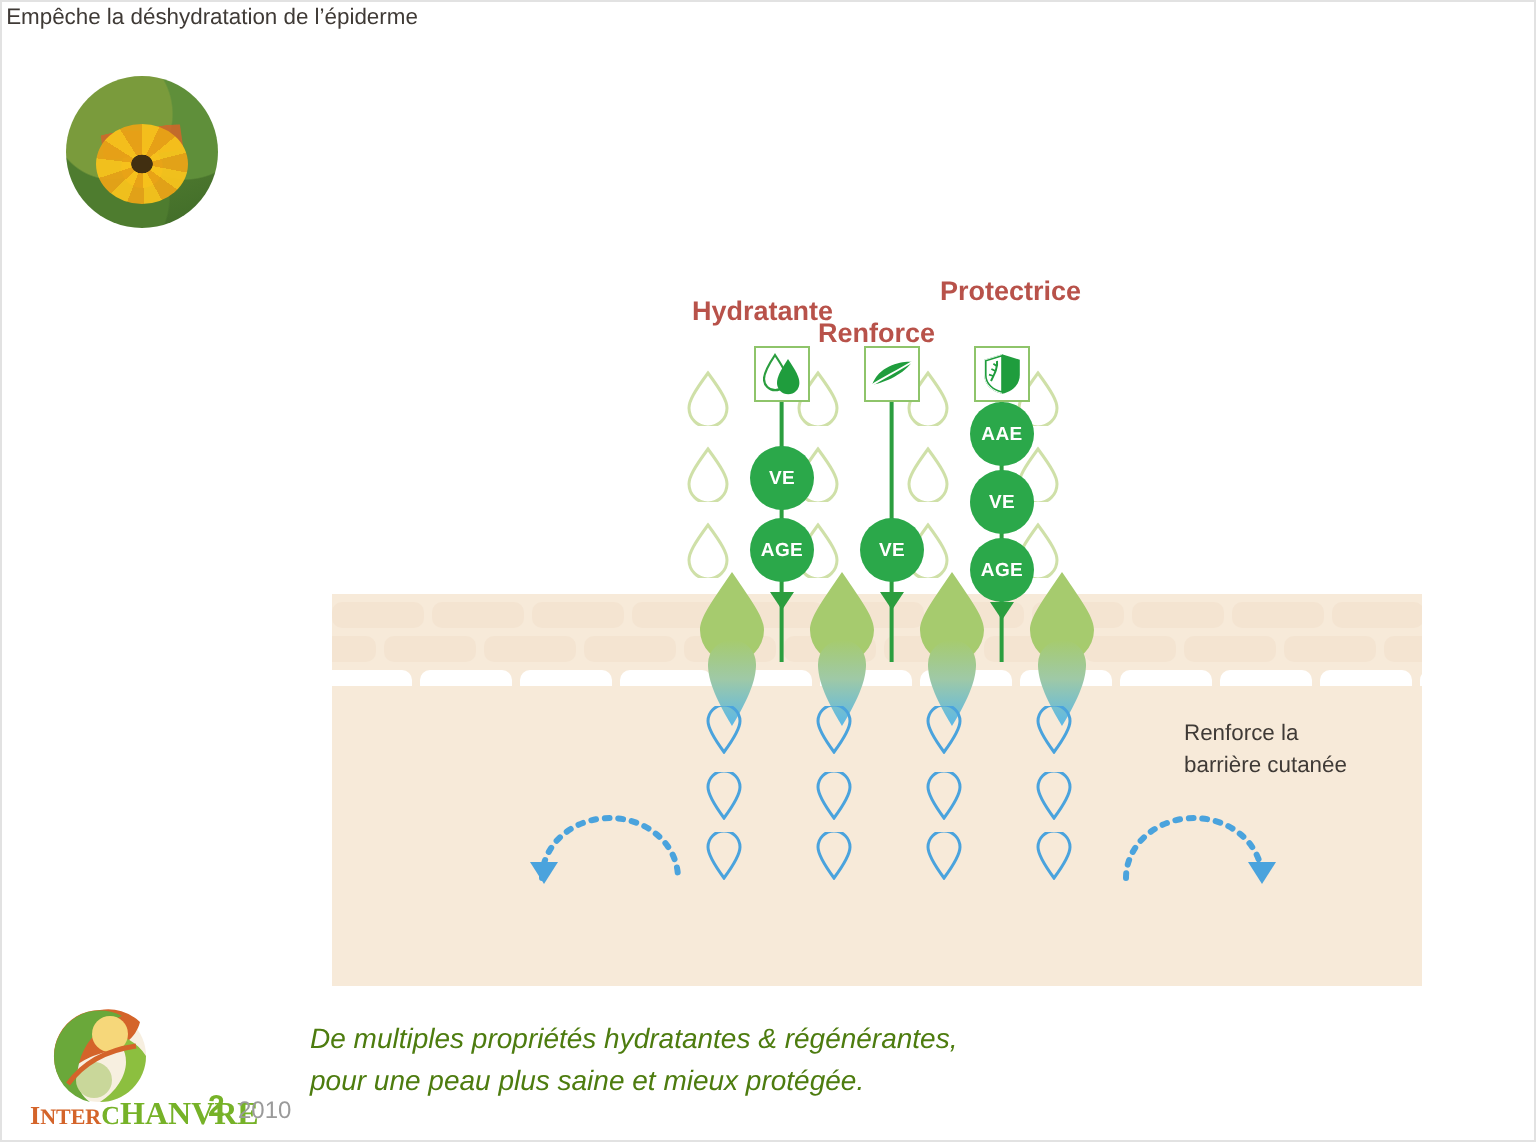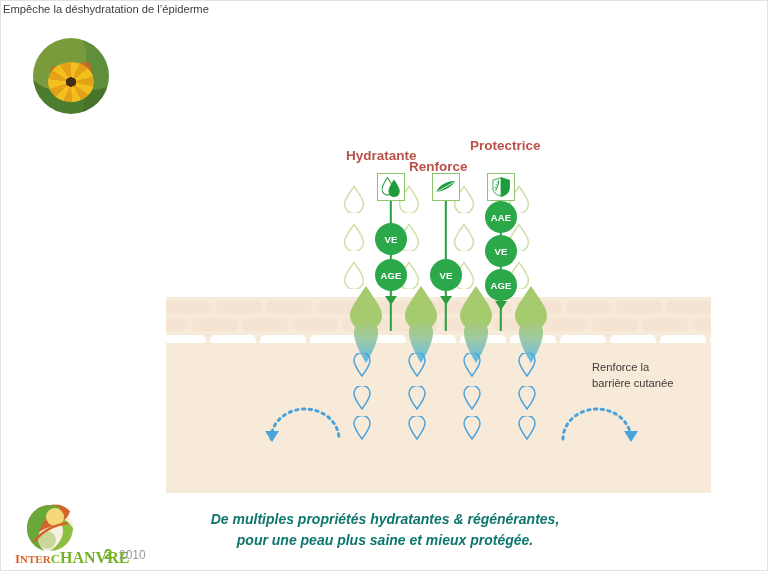--- a/index.html
+++ b/index.html
@@ -143,22 +143,22 @@
 
   
   .bdrop{position:absolute;width:18px;height:24px;}
 
   
   .arc{position:absolute;}
 
   
   .caption{
     position:absolute;left:154px;top:508px;width:460px;
-    text-align:center;color:#0f766e;
-    font-size:14px;font-weight:bold;font-style:italic;
+    color:#4d7c0f;
+    font-size:14px;font-weight:normal;font-style:italic;
     line-height:1.5;
   }
 
   
   .ftr-logo{
     position:absolute;left:22px;top:503px;width:54px;height:50px;
   }
   .ftr-name{
     position:absolute;left:14px;top:548px;
     font-family:"Liberation Serif", serif;

